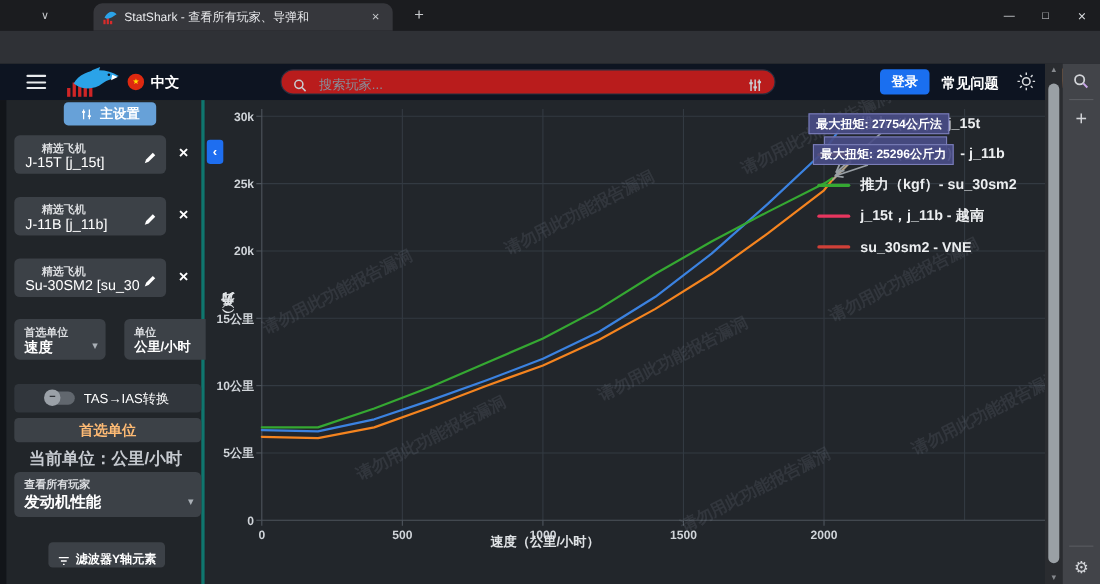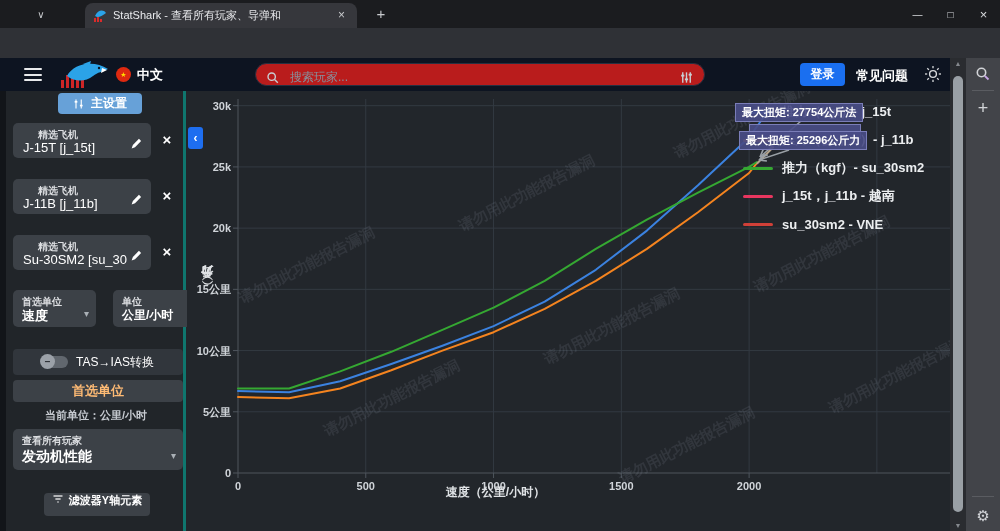--- a/index.html
+++ b/index.html
@@ -56,22 +56,22 @@
   .xbtn{position:absolute;left:153px;width:16px;height:16px;color:#fff;font-size:15px;line-height:16px;text-align:center;font-weight:700;}
   .ddcard{position:absolute;background:#3c4147;border-radius:5px;}
   .ddcard .lbl{position:absolute;left:9px;top:5px;font-size:10px;font-weight:700;color:#dcdee1;}
   .ddcard .val{position:absolute;left:9px;top:17px;font-size:13px;font-weight:700;color:#fff;white-space:nowrap;}
   .caret{position:absolute;right:7px;top:18px;color:#aab0b6;font-size:10px;}
   .togglecard{position:absolute;left:7px;top:258px;width:170px;height:26px;background:#31363c;border-radius:4px;display:flex;align-items:center;justify-content:center;gap:8px;}
   .track{width:26px;height:12px;background:#61676e;border-radius:6px;position:relative;}
   .knob{position:absolute;left:-2px;top:-2px;width:15px;height:15px;background:#9ba1a8;border-radius:50%;color:#2b2e33;font-size:10px;line-height:15px;text-align:center;font-weight:700;}
   .tglbl{color:#fff;font-weight:400;font-size:12px;}
   .prefbtn{position:absolute;left:7px;top:289px;width:170px;height:22px;background:#3c4147;border-radius:4px;color:#fdba74;font-weight:700;font-size:13px;display:flex;align-items:center;justify-content:center;}
-  .curunit{position:absolute;left:0;top:317px;width:180px;text-align:center;color:#c6cad0;font-size:11px;font-weight:700;}
-  .filterbtn{position:absolute;left:38px;top:402px;width:106px;height:23px;background:#3c4147;border-radius:4px;color:#fff;font-weight:700;font-size:11px;display:flex;align-items:flex-start;justify-content:center;gap:5px;}
+  .curunit{position:absolute;left:0;top:317px;width:180px;text-align:center;color:#c6cad0;font-size:15px;font-weight:700;}
+  .filterbtn{position:absolute;left:38px;top:402px;width:106px;height:23px;background:#3c4147;border-radius:4px;color:#fff;font-weight:700;font-size:11px;display:flex;align-items:flex-end;justify-content:center;gap:5px;}
   
   .collapsebtn{position:absolute;left:1px;top:36px;width:15px;height:22px;background:#1e6ef0;border-radius:3px;color:#fff;font-weight:700;font-size:12px;display:flex;align-items:center;justify-content:center;}
   #chart-svg{position:absolute;left:0;top:0;}
   #chart-svg .tick{fill:#d0d4d9;font:700 11px "Liberation Sans",sans-serif;}
   .ylab{position:absolute;left:12px;top:92px;height:210px;writing-mode:vertical-rl;transform:rotate(180deg);text-align:center;color:#dfe2e5;font-weight:700;font-size:12px;}
   .xlab{position:absolute;left:51px;top:393px;width:515px;text-align:center;color:#dfe2e5;font-weight:700;font-size:12px;}
   .lgd{position:absolute;left:556px;display:flex;align-items:center;gap:9px;height:14px;}
   .legend-swatch{width:30px;height:3px;border-radius:2px;}
   .lgd span{color:#eceef0;font-weight:700;font-size:13px;white-space:nowrap;}
   .anno{position:absolute;background:rgba(73,76,134,0.92);border:1px solid #7a7db8;color:#fff;font-weight:700;font-size:11px;padding:1px 6px;white-space:nowrap;}

